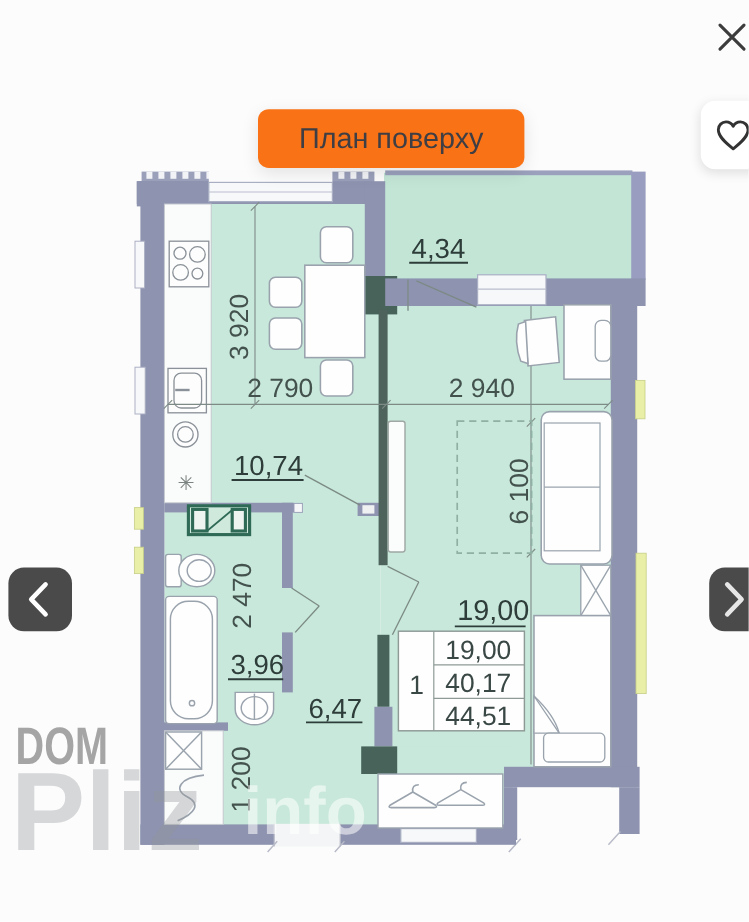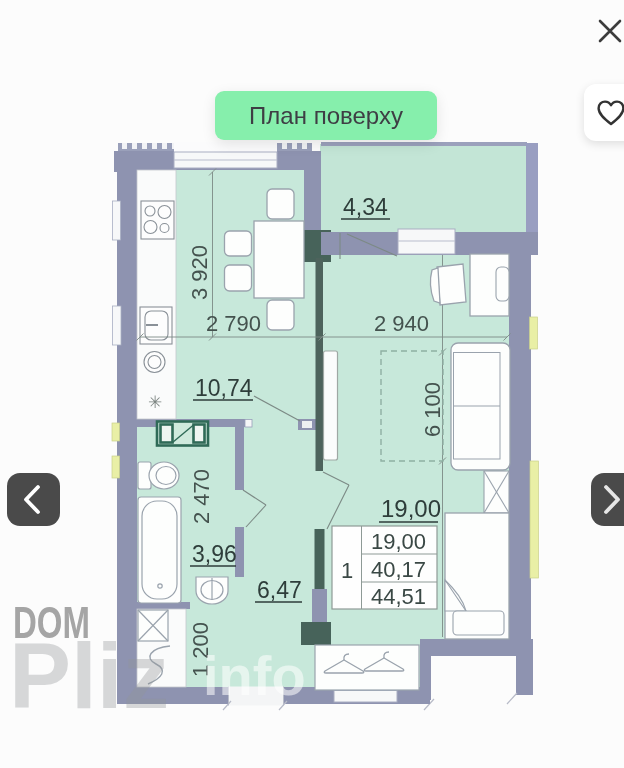--- a/index.html
+++ b/index.html
@@ -315,21 +315,21 @@
     <path d="M384 658 q-1 -6 5 -6" fill="none" stroke="#9aa3ad" stroke-width="1.3"></path>
   </g>
 </svg>
 
 <div class="abs" style="left:13px;top:601px;font-size:44px;line-height:1;font-weight:bold;color:#a5a5a5;transform:scaleX(0.75);transform-origin:0 0;">DOM</div>
 
 <div class="abs" style="left:9px;top:630px;font-size:93px;line-height:1;font-weight:bold;color:rgba(148,150,152,0.36);">Pliz</div>
 
 <div class="abs" style="left:203px;top:648px;font-size:56px;line-height:1;font-weight:bold;color:rgba(255,255,255,0.55);">info</div>
 
-<div class="abs" style="left:215px;top:91px;width:222px;height:49px;background:#86efac;border-radius:9px;
+<div class="abs" style="left:215px;top:91px;width:222px;height:49px;background:#f97316;border-radius:9px;
   box-shadow:0 4px 14px rgba(0,0,0,0.10);display:flex;align-items:center;justify-content:center;
   font-size:24px;color:#3e3e44;">План поверху</div>
 
 <svg class="abs" style="left:597px;top:18px" width="26" height="26" viewBox="0 0 26 26">
   <path d="M3 3 L23 23 M23 3 L3 23" stroke="#3c3c3c" stroke-width="2.6" stroke-linecap="round" fill="none"></path>
 </svg>
 
 <div class="abs" style="left:584px;top:84px;width:58px;height:57px;background:#ffffff;border-radius:12px;
   box-shadow:0 3px 10px rgba(0,0,0,0.12);"></div>
 

